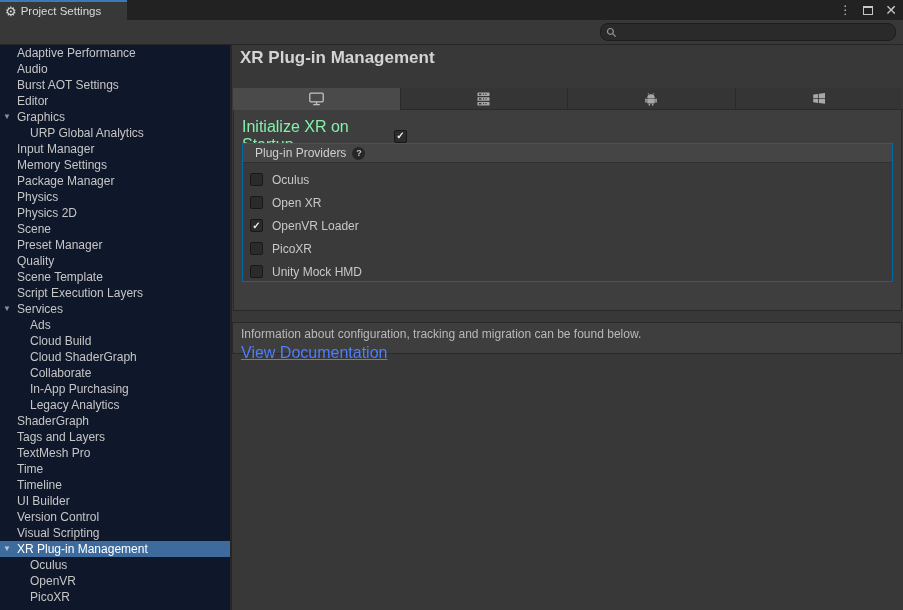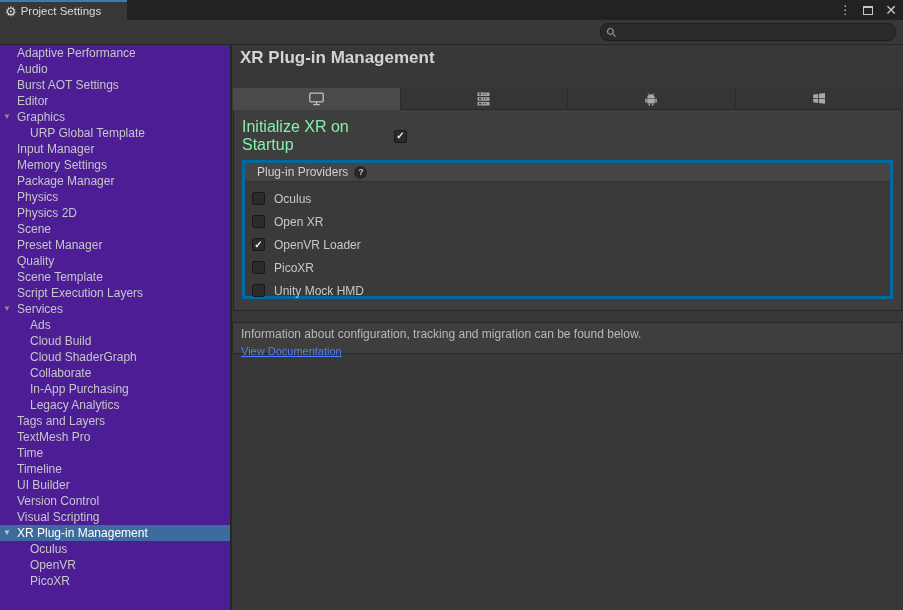--- a/index.html
+++ b/index.html
@@ -18,21 +18,21 @@
   .maxbox { width:10px; height:9px; border:1px solid #c8c8c8; border-top:2px solid #c8c8c8; cursor:pointer; }
   .closex { color:#c8c8c8; font-size:14px; line-height:1; cursor:pointer; }
 
   
   .toolbar { position:absolute; left:0; top:20px; width:903px; height:25px; background:#383838; border-bottom:1px solid #262626; }
   .search { position:absolute; left:600px; top:3px; width:296px; height:18px; background:#2a2a2a;
             border:1px solid #1d1d1d; border-radius:8px; display:flex; align-items:center; padding-left:5px; gap:4px; }
   .search input { background:transparent; border:none; outline:none; color:#cccccc; font-size:11px; width:260px; font-family:"Liberation Sans",sans-serif; }
 
   
-  .sidebar { position:absolute; left:0; top:45px; width:230px; bottom:0; background:#4c1d95; overflow:hidden; }
+  .sidebar { position:absolute; left:0; top:45px; width:230px; bottom:0; background:#0f172a; overflow:hidden; }
   .divider { position:absolute; left:230px; top:45px; width:2px; bottom:0; background:#262626; }
   .srow { position:relative; height:16px; line-height:16px; padding-left:17px; font-size:12px; color:#c6c6c6;
           white-space:nowrap; cursor:pointer; }
   .srow.ind { padding-left:30px; }
   .srow.sel { background:#3e6b9e; color:#ffffff; }
   .fold { position:absolute; left:3px; top:0; font-size:8px; color:#8f8f8f; line-height:16px; }
   .srow.sel .fold { color:#b9c6d6; }
 
   
   .main { position:absolute; left:232px; top:45px; right:0; bottom:0; background:#383838; }
@@ -44,32 +44,32 @@
   .tab:last-child { border-right:none; }
   .tab.active { background:#4a4a4a; border-bottom:none; }
 
   .content-box { position:absolute; left:1px; top:65px; right:1px; height:201px; background:#3e3e3e; border:1px solid #292929; border-top:none; }
   .init-row { position:absolute; left:8px; top:8px; display:flex; align-items:center; }
   .init-label { width:152px; font-size:16px; color:#86efac; }
   .cb { width:13px; height:13px; background:#2b2b2b; border:1px solid #181818; border-radius:2px;
         display:flex; align-items:center; justify-content:center; cursor:pointer; flex:0 0 auto; }
   .cb.checked::after { content:"✓"; color:#eeeeee; font-size:10px; font-weight:bold; line-height:1; }
 
-  .providers { position:absolute; left:8px; right:8px; top:50px; height:139px; background:#3a3a3a; border:3px solid #0369a1; }
+  .providers { position:absolute; left:8px; right:8px; top:33px; height:139px; background:#3a3a3a; border:1px solid #0369a1; }
   .prov-header { height:19px; background:#454545; border-bottom:1px solid #303030; display:flex; align-items:center; gap:6px; padding-left:12px; }
   .prov-title { font-size:12px; color:#cfcfcf; }
   .help { width:13px; height:13px; border-radius:50%; background:#262626; color:#c4c4c4; font-size:9px; font-weight:bold;
           display:flex; align-items:center; justify-content:center; cursor:pointer; }
   .prov-list { padding:5px 0 0 7px; }
   .prow { height:23px; display:flex; align-items:center; gap:9px; }
   .prow .plabel { font-size:12px; color:#c8c8c8; }
 
   .info-box { position:absolute; left:0; right:1px; top:277px; height:32px; background:#3e3e3e; border:1px solid #292929; padding:4px 8px; }
   .info-text { font-size:12px; color:#b9b9b9; }
-  .doc-link { display:inline-block; margin-top:3px; font-size:11px; color:#4c7eff; text-decoration:underline; cursor:pointer; }
+  .doc-link { display:inline-block; margin-top:3px; font-size:16px; color:#4c7eff; text-decoration:underline; cursor:pointer; }
 
   .icn { display:block; }
 </style>
 </head>
 <body>
 
 <div class="window">
 
   <div class="titlebar">
     <div class="title-tab">
@@ -93,38 +93,39 @@
     </div>
   </div>
 
   <div class="sidebar">
     <div>
         <div class="srow"><span>Adaptive Performance</span></div>
         <div class="srow"><span>Audio</span></div>
         <div class="srow"><span>Burst AOT Settings</span></div>
         <div class="srow"><span>Editor</span></div>
         <div class="srow"><span class="fold">▼</span><span>Graphics</span></div>
-        <div class="srow ind"><span>URP Global Template</span></div>
+        <div class="srow ind"><span>URP Global Analytics</span></div>
         <div class="srow"><span>Input Manager</span></div>
         <div class="srow"><span>Memory Settings</span></div>
         <div class="srow"><span>Package Manager</span></div>
         <div class="srow"><span>Physics</span></div>
         <div class="srow"><span>Physics 2D</span></div>
         <div class="srow"><span>Scene</span></div>
         <div class="srow"><span>Preset Manager</span></div>
         <div class="srow"><span>Quality</span></div>
         <div class="srow"><span>Scene Template</span></div>
         <div class="srow"><span>Script Execution Layers</span></div>
         <div class="srow"><span class="fold">▼</span><span>Services</span></div>
         <div class="srow ind"><span>Ads</span></div>
         <div class="srow ind"><span>Cloud Build</span></div>
         <div class="srow ind"><span>Cloud ShaderGraph</span></div>
         <div class="srow ind"><span>Collaborate</span></div>
         <div class="srow ind"><span>In-App Purchasing</span></div>
         <div class="srow ind"><span>Legacy Analytics</span></div>
+        <div class="srow"><span>ShaderGraph</span></div>
         <div class="srow"><span>Tags and Layers</span></div>
         <div class="srow"><span>TextMesh Pro</span></div>
         <div class="srow"><span>Time</span></div>
         <div class="srow"><span>Timeline</span></div>
         <div class="srow"><span>UI Builder</span></div>
         <div class="srow"><span>Version Control</span></div>
         <div class="srow"><span>Visual Scripting</span></div>
         <div class="srow sel"><span class="fold">▼</span><span>XR Plug-in Management</span></div>
         <div class="srow ind"><span>Oculus</span></div>
         <div class="srow ind"><span>OpenVR</span></div>

